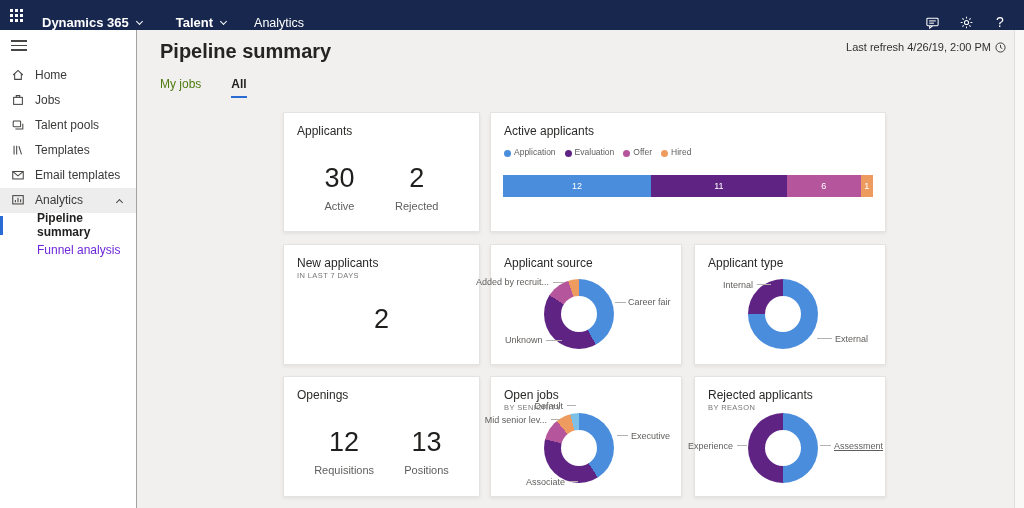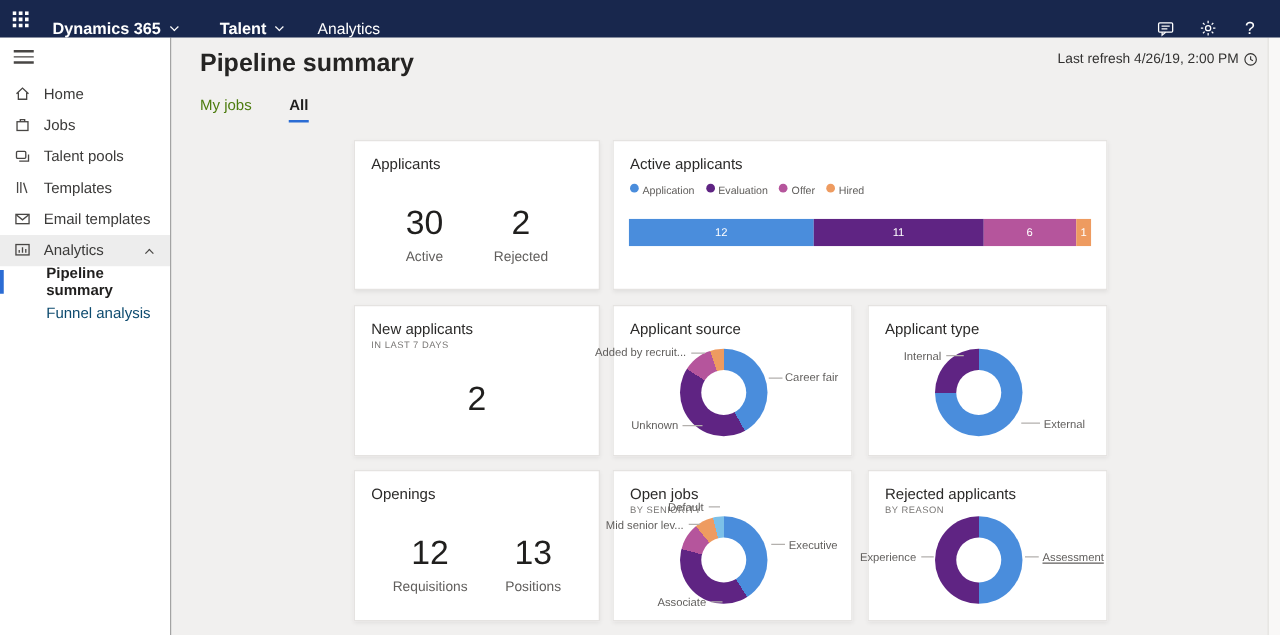--- a/index.html
+++ b/index.html
@@ -27,21 +27,21 @@
   .sidebar { position:absolute; left:0; top:30px; width:137px; bottom:0; background:#fff;
              border-right:1px solid #a3a3a3; z-index:5; }
   .burger { margin:10px 0 12px 11px; width:16px; cursor:pointer; }
   .burger span { display:block; height:1.5px; background:#484644; margin-bottom:3px; }
   .nav-item { display:flex; align-items:center; height:25px; padding-left:11px; gap:10px;
               font-size:12px; color:#3b3a39; cursor:pointer; }
   .nav-item svg { width:14px; height:14px; flex:none; stroke:#484644; fill:none; stroke-width:1.2; }
   .nav-item.open { background:#ededed; }
   .nav-item .chev { color:#484644; margin-left:auto; margin-right:14px; }
   .sub-item { height:25px; display:flex; align-items:center; padding-left:37px; font-size:12px;
-              color:#0c4a6e; position:relative; cursor:pointer; }
+              color:#6d28d9; position:relative; cursor:pointer; }
   .sub-item.selected { font-weight:700; color:#201f1e; }
   .sub-item.selected::before { content:''; position:absolute; left:0; top:3px; bottom:3px; width:3px;
               background:#2b6cd4; }
   
   .main { position:absolute; left:137px; top:30px; right:0; bottom:0; background:#f1f0ef; }
   .page-title { position:absolute; left:23px; top:10px; font-size:20px; font-weight:700; color:#252423; }
   .last-refresh { position:absolute; right:18px; top:11px; font-size:11px; color:#323130;
                   display:flex; align-items:center; gap:4px; }
   .tabs { position:absolute; left:23px; top:47px; display:flex; gap:30px; }
   .tab { font-size:12px; color:#4d7c0f; padding-bottom:5px; cursor:pointer; border-bottom:2px solid transparent; }
@@ -59,21 +59,21 @@
   #card-source     { left:353px; top:214px; width:192px; height:121px; }
   #card-type       { left:557px; top:214px; width:192px; height:121px; }
   #card-openings   { left:146px; top:346px; width:197px; height:121px; }
   #card-openjobs   { left:353px; top:346px; width:192px; height:121px; }
   #card-rejected   { left:557px; top:346px; width:192px; height:121px; }
   .metrics { display:flex; justify-content:space-evenly; margin-top:25px; text-align:center; }
   .metric-value { font-size:27px; color:#201f1e; }
   .metric-label { font-size:11px; color:#605e5c; margin-top:6px; }
   .big-number { text-align:center; margin-top:24px; font-size:27px; color:#201f1e; }
   .legend { display:flex; gap:9px; padding:9px 13px 0; flex-wrap:nowrap; }
-  .lg-item { display:flex; align-items:flex-start; gap:3px; font-size:8.5px; color:#605e5c; }
+  .lg-item { display:flex; align-items:flex-end; gap:3px; font-size:8.5px; color:#605e5c; }
   .lg-dot { width:7px; height:7px; border-radius:50%; flex:none; }
   .stackbar { position:absolute; left:12px; right:12px; top:62px; height:22px; display:flex; overflow:hidden; }
   .sb-seg { height:100%; display:flex; align-items:center; justify-content:center;
             color:#fff; font-size:9px; }
   .donut { position:absolute; width:70px; height:70px; border-radius:50%; left:53px; top:34px; cursor:pointer; }
   .donut.low { top:36px; }
   .donut::after { content:''; position:absolute; inset:17px; background:#fff; border-radius:50%; }
   .dlabel { position:absolute; font-size:9px; color:#605e5c; white-space:nowrap; }
   .leader { position:absolute; height:1px; background:#b3b0ad; }
 </style>

